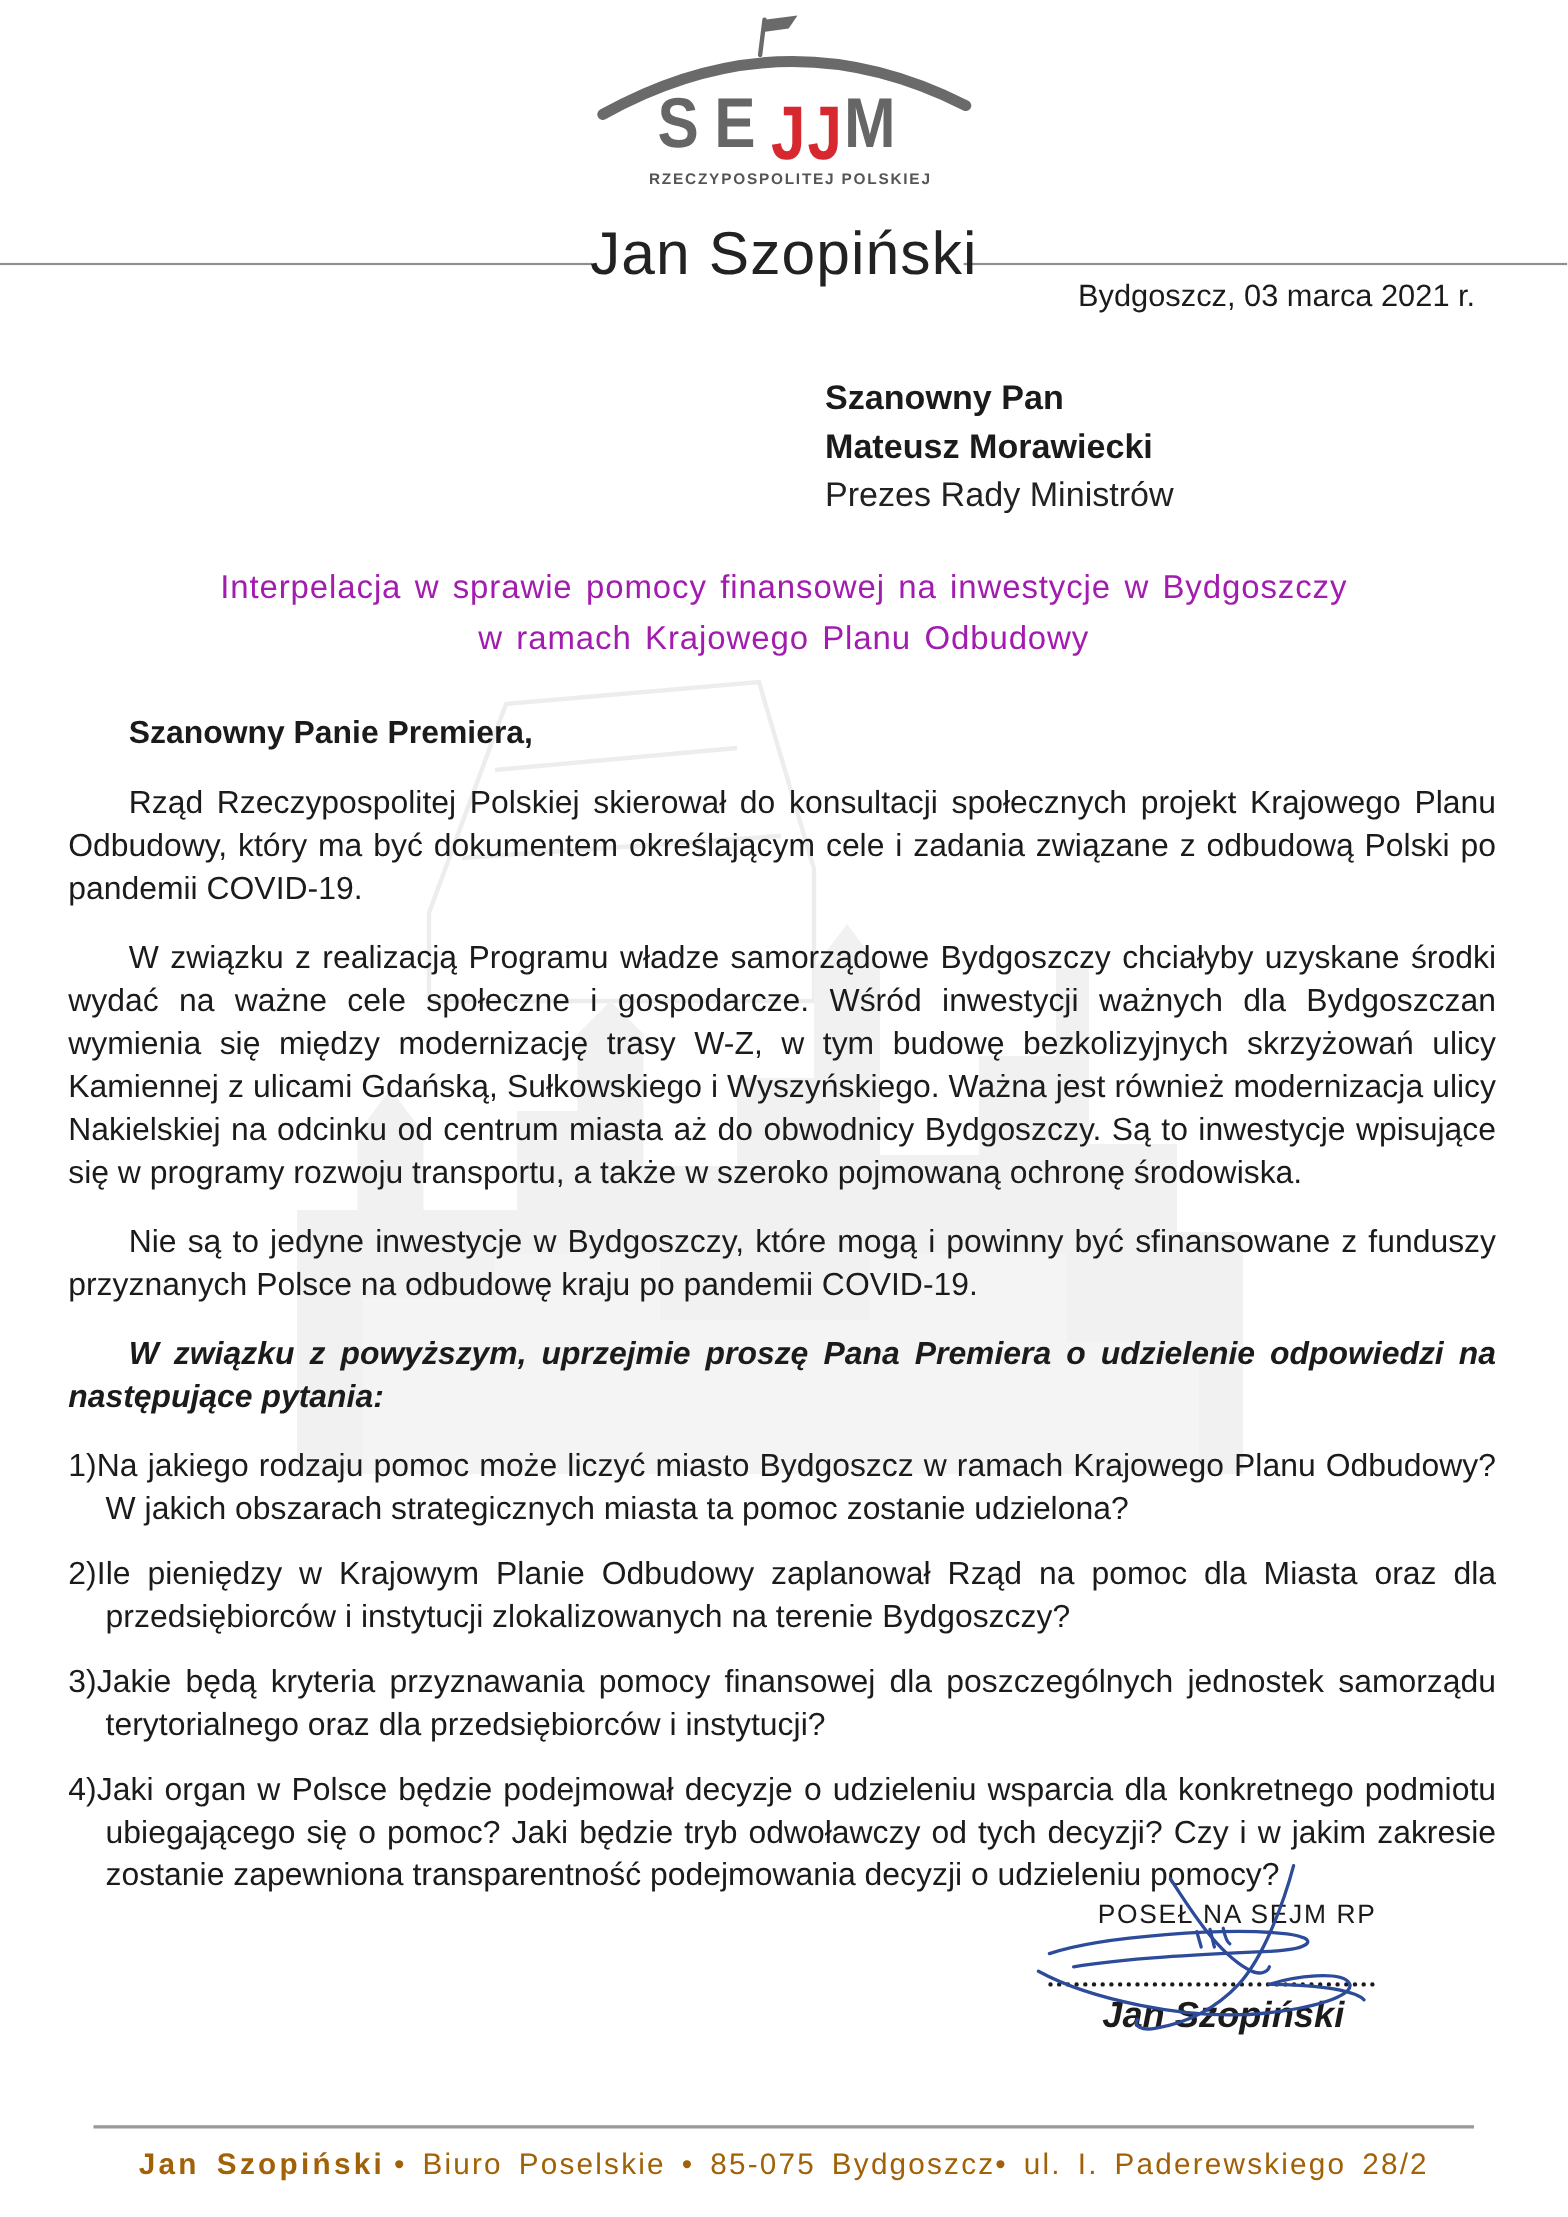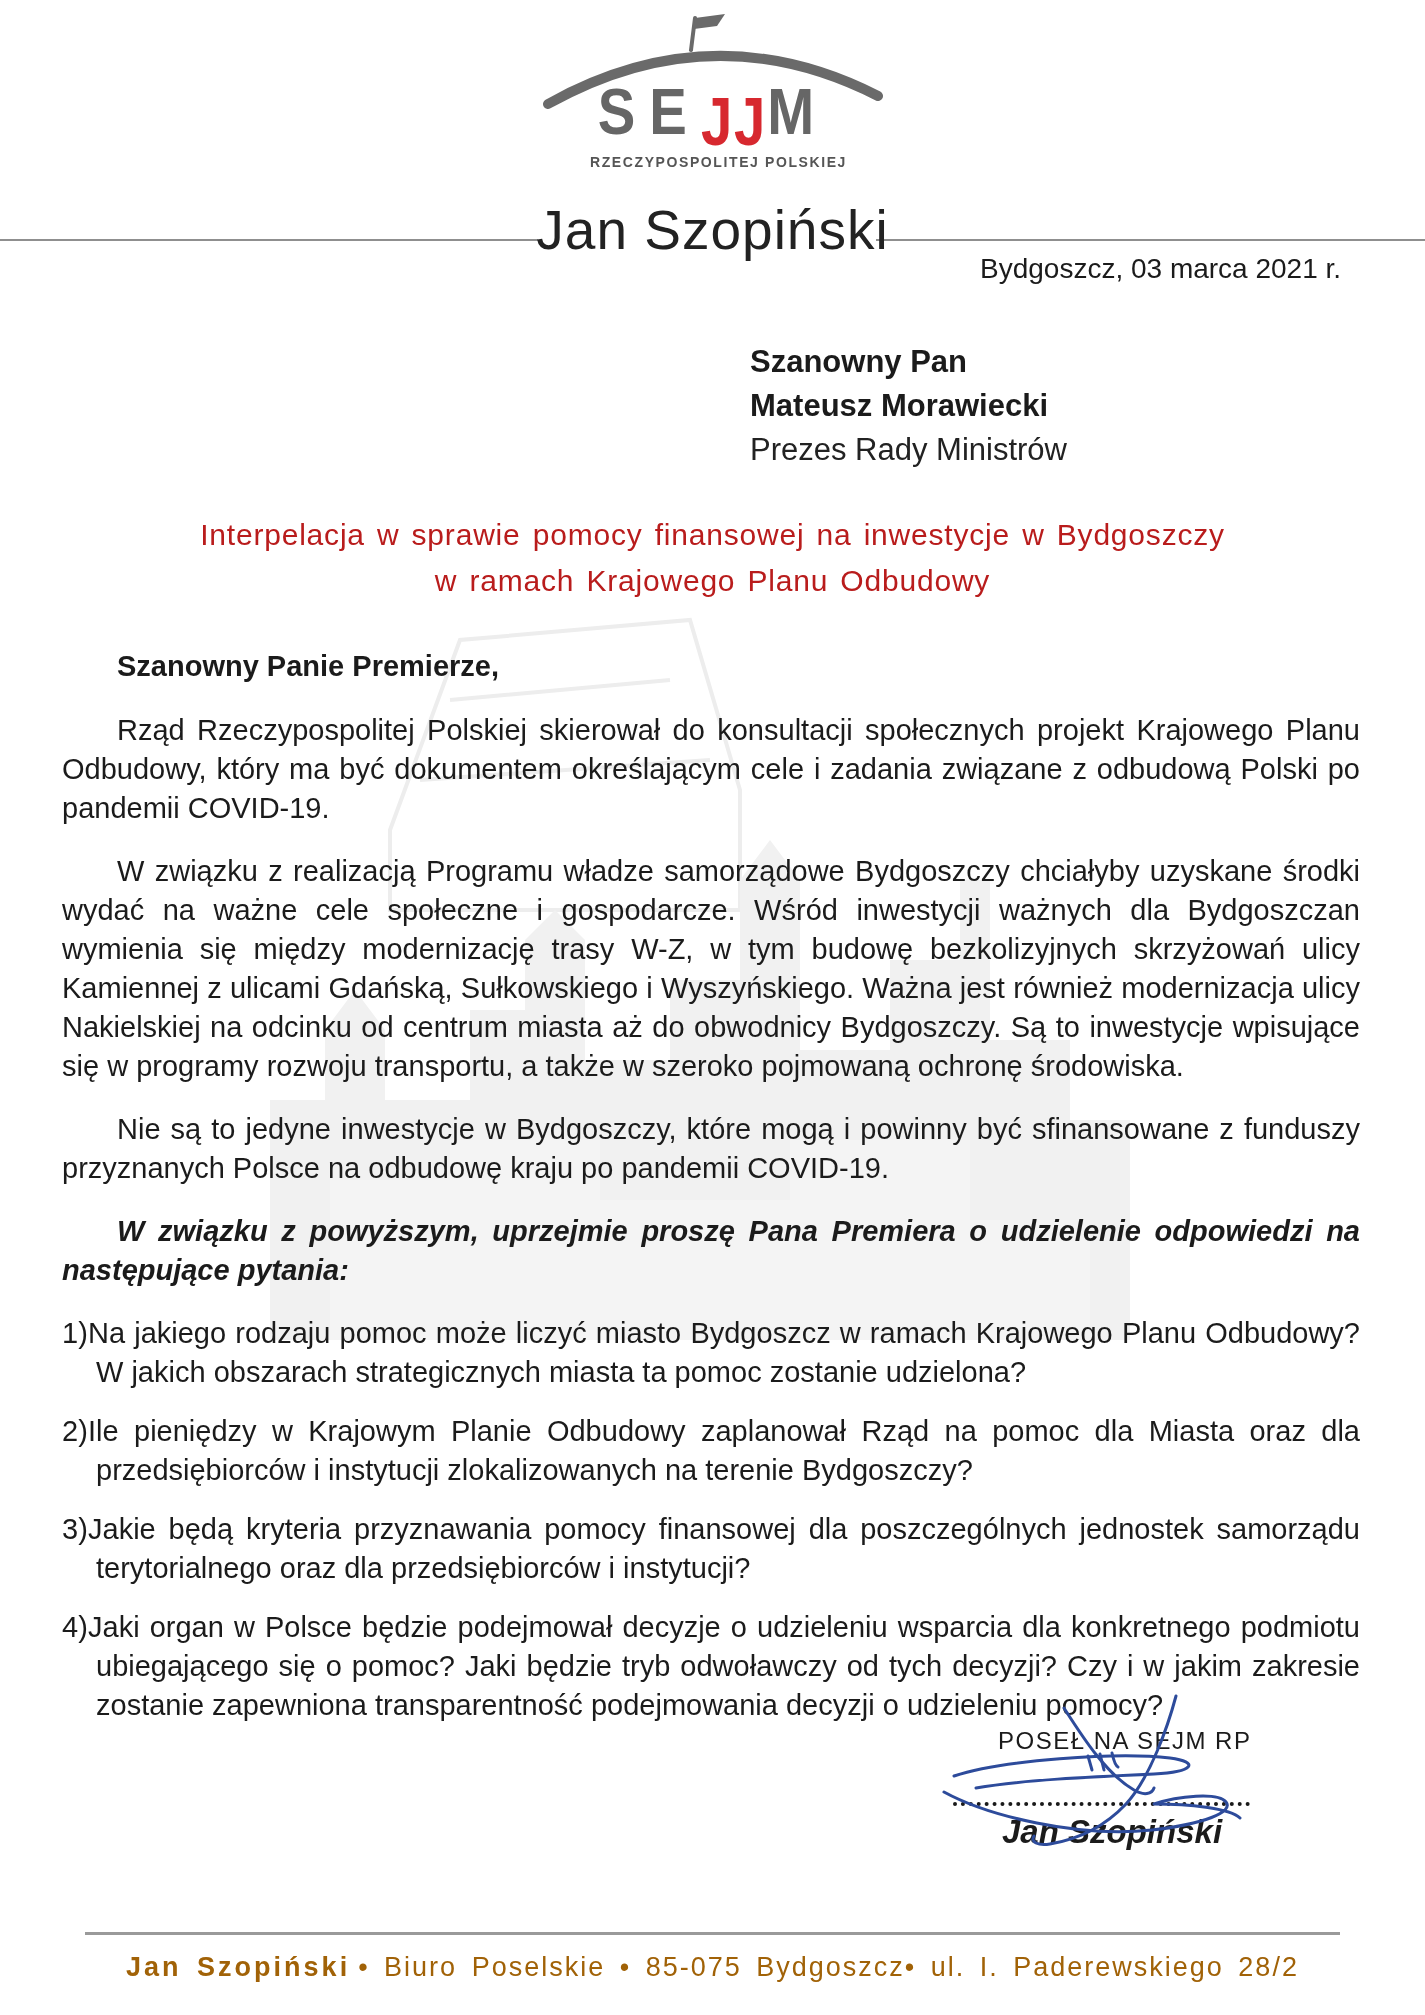--- a/index.html
+++ b/index.html
@@ -23,21 +23,21 @@
   .head-rule.right{left:876px;right:0;}
   .head-name{position:absolute;top:198px;left:0;right:0;text-align:center;
     font-size:55px;font-weight:300;color:#222;letter-spacing:1px;z-index:2;}
   .date{position:absolute;top:253px;left:980px;font-size:28px;z-index:2;}
   
   .recipient{position:absolute;left:750px;top:340px;font-size:31px;line-height:44px;z-index:2;}
   .recipient .b{font-weight:bold;}
   .recipient .l{font-weight:300;color:#222;}
   
   .doc-title{position:absolute;top:512px;left:0;right:0;text-align:center;
-    font-size:30px;line-height:46px;color:#b91c1c;letter-spacing:.8px;word-spacing:3px;z-index:2;}
+    font-size:30px;line-height:46px;color:#a21caf;letter-spacing:.8px;word-spacing:3px;z-index:2;}
   
   .bodytext{position:absolute;left:62px;width:1298px;top:650px;z-index:2;}
   .salutation{font-size:29px;font-weight:bold;margin:0 0 28px 0;padding-left:55px;}
   .bodytext p{font-size:29px;line-height:39px;text-align:justify;text-indent:55px;margin:0 0 24px 0;}
   .bodytext p.request{font-weight:bold;font-style:italic;}
   .questions{margin:4px 0 0 0;padding:0;list-style:none;}
   .questions li{font-size:29px;line-height:39px;text-align:justify;
     padding-left:34px;text-indent:-34px;margin:16px 0 20px 0;}
   .questions .qnum{display:inline-block;width:26px;text-indent:0;}
   
@@ -87,21 +87,21 @@
     <div class="b">Mateusz Morawiecki</div>
     <div class="l">Prezes Rady Ministrów</div>
   </div>
 
   <div class="doc-title">
     <div>Interpelacja w sprawie pomocy finansowej na inwestycje w Bydgoszczy</div>
     <div>w ramach Krajowego Planu Odbudowy</div>
   </div>
 
   <div class="bodytext">
-    <div class="salutation">Szanowny Panie Premierze,</div>
+    <div class="salutation">Szanowny Panie Premiera,</div>
     <p>Rząd Rzeczypospolitej Polskiej skierował do konsultacji społecznych projekt Krajowego Planu Odbudowy, który ma być dokumentem określającym cele i zadania związane z odbudową Polski po pandemii COVID-19.</p>
     <p>W związku z realizacją Programu władze samorządowe Bydgoszczy chciałyby uzyskane środki wydać na ważne cele społeczne i gospodarcze. Wśród inwestycji ważnych dla Bydgoszczan wymienia się między modernizację trasy W-Z, w tym budowę bezkolizyjnych skrzyżowań ulicy Kamiennej z ulicami Gdańską, Sułkowskiego i Wyszyńskiego. Ważna jest również modernizacja ulicy Nakielskiej na odcinku od centrum miasta aż do obwodnicy Bydgoszczy. Są to inwestycje wpisujące się w programy rozwoju transportu, a także w szeroko pojmowaną ochronę środowiska.</p>
     <p>Nie są to jedyne inwestycje w Bydgoszczy, które mogą i powinny być sfinansowane z funduszy przyznanych Polsce na odbudowę kraju po pandemii COVID-19.</p>
     <p class="request">W związku z powyższym, uprzejmie proszę Pana Premiera o udzielenie odpowiedzi na następujące pytania:</p>
     <ol class="questions">
       <li><span class="qnum">1)</span><span>Na jakiego rodzaju pomoc może liczyć miasto Bydgoszcz w ramach Krajowego Planu Odbudowy? W jakich obszarach strategicznych miasta ta pomoc zostanie udzielona?</span></li>
       <li><span class="qnum">2)</span><span>Ile pieniędzy w Krajowym Planie Odbudowy zaplanował Rząd na pomoc dla Miasta oraz dla przedsiębiorców i instytucji zlokalizowanych na terenie Bydgoszczy?</span></li>
       <li><span class="qnum">3)</span><span>Jakie będą kryteria przyznawania pomocy finansowej dla poszczególnych jednostek samorządu terytorialnego oraz dla przedsiębiorców i instytucji?</span></li>
       <li><span class="qnum">4)</span><span>Jaki organ w Polsce będzie podejmował decyzje o udzieleniu wsparcia dla konkretnego podmiotu ubiegającego się o pomoc? Jaki będzie tryb odwoławczy od tych decyzji? Czy i w jakim zakresie zostanie zapewniona transparentność podejmowania decyzji o udzieleniu pomocy?</span></li>
     </ol>

